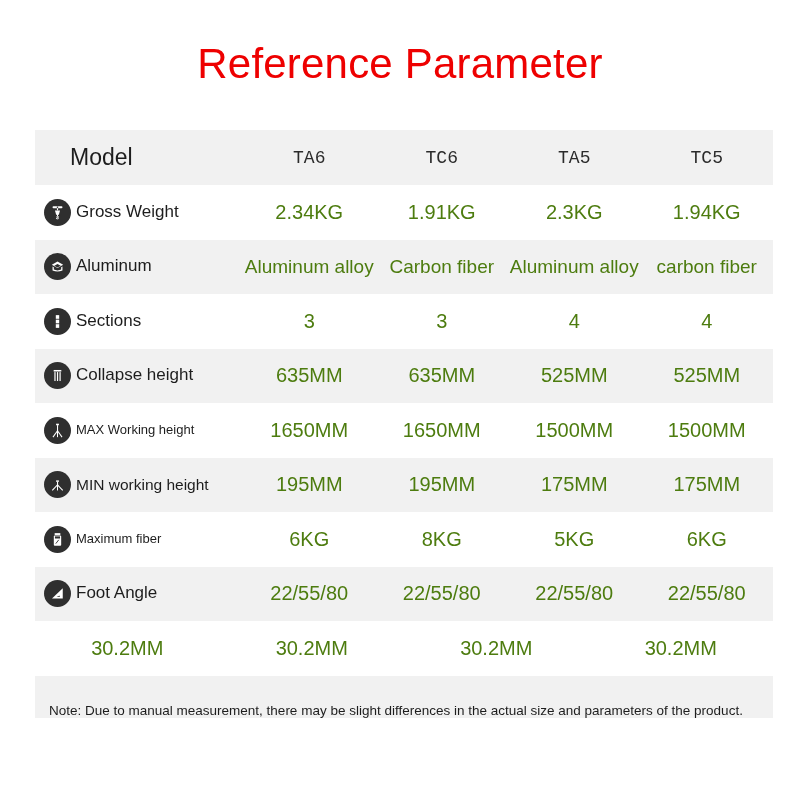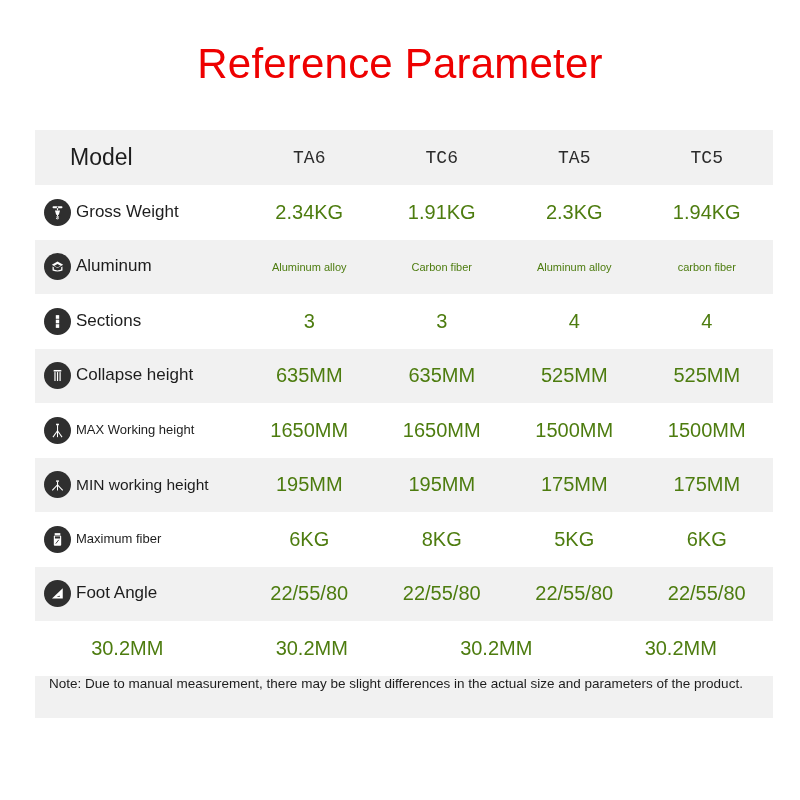--- a/index.html
+++ b/index.html
@@ -86,21 +86,21 @@
     box-sizing: border-box;
   }
 
   .value-cell {
     flex: 1 1 0;
     text-align: center;
     font-size: 20px;
     color: #4d7c0f;
     white-space: nowrap;
   }
-  .value-cell.small { font-size: 11px; }
+  .value-cell.small { font-size: 19px; }
 
   
   .icon-badge {
     width: 27px;
     height: 27px;
     flex: 0 0 27px;
     border-radius: 50%;
     background: #2f2f2f;
     display: flex;
     align-items: center;
@@ -114,21 +114,21 @@
     color: #1d1d1d;
     white-space: nowrap;
     line-height: 1.1;
   }
   .row-label.lg { font-size: 17px; }
   .row-label.sm { font-size: 13px; }
 
   
   .note-row {
     display: flex;
-    align-items: flex-start;
+    align-items: flex-end;
     height: 42px;
     background: #f1f1f1;
     padding-left: 14px;
     padding-right: 10px;
     box-sizing: border-box;
   }
   .note-text {
     font-size: 13.5px;
     color: #1d1d1d;
     white-space: nowrap;

